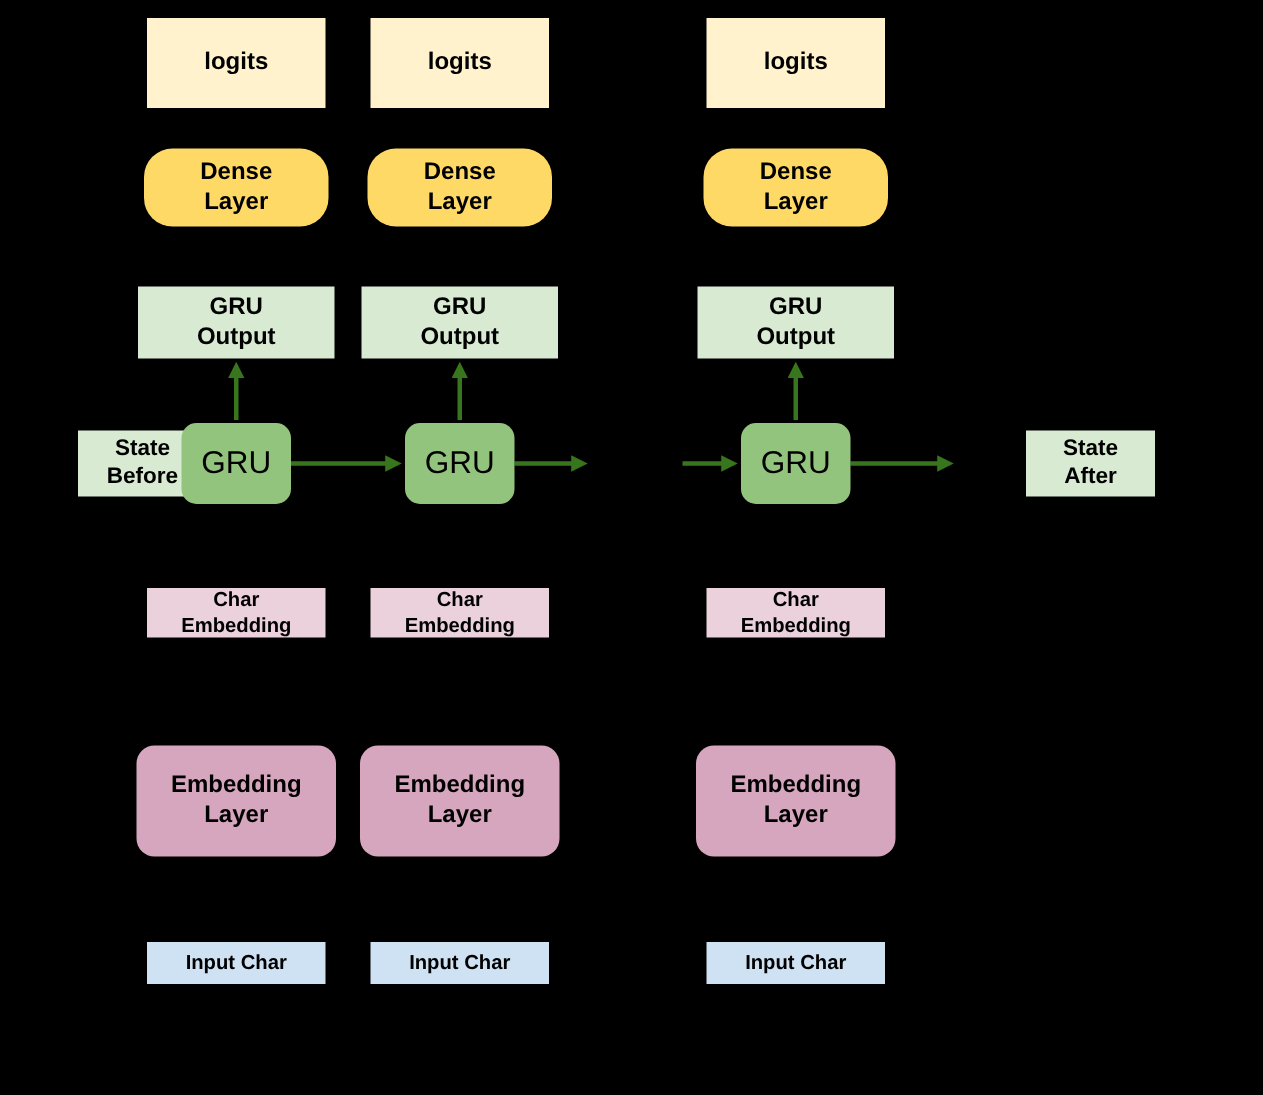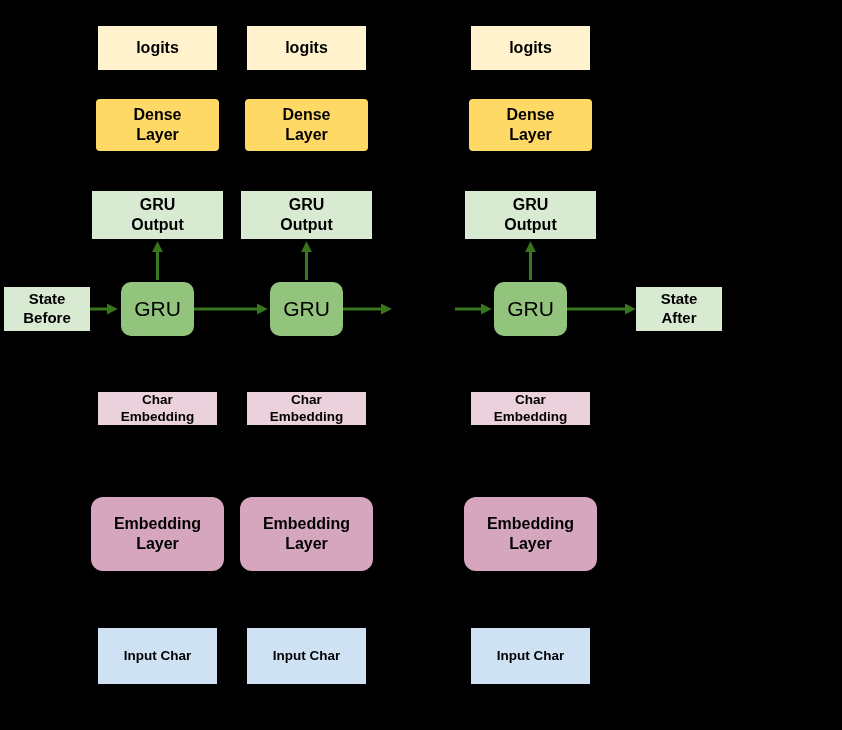--- a/index.html
+++ b/index.html
@@ -24,28 +24,28 @@
     justify-content:center;
     text-align:center;
     color:#000;
     font-weight:bold;
     box-sizing:border-box;
   }
   .box .lbl{white-space:pre-line;line-height:1.25;display:block;}
   .c1{--cx:157.5px}
   .c2{--cx:306.5px}
   .c3{--cx:530.5px}
-  .logits{--w:119px; top:26px; height:44px; background:var(--color-logits); font-size:16px;}
-  .dense{--w:123px; top:99px; height:52px; background:var(--color-dense_layer); border-radius:4px; font-size:16px;}
+  .logits{--w:119px; top:12px; height:60px; background:var(--color-logits); font-size:16px;}
+  .dense{--w:123px; top:99px; height:52px; background:var(--color-dense_layer); border-radius:19px; font-size:16px;}
   .gru-output{--w:131px; top:191px; height:48px; background:var(--color-gru_output); font-size:16px;}
   .gru{--w:73px; top:282px; height:54px; background:var(--color-gru); border-radius:10px; font-size:21px; font-weight:normal;}
   .char-emb{--w:119px; top:392px; height:33px; background:var(--color-char_embedding); font-size:13.5px;}
   .emb-layer{--w:133px; top:497px; height:74px; background:var(--color-embedding_layer); border-radius:12px; font-size:16px;}
-  .input-char{--w:119px; top:628px; height:56px; background:var(--color-input_char); font-size:13.5px;}
-  .state{--w:86px; top:287px; height:44px; background:var(--color-state); font-size:15px;}
+  .input-char{--w:119px; top:628px; height:28px; background:var(--color-input_char); font-size:13.5px;}
+  .state{--w:86px; top:287px; height:44px; background:var(--color-state); font-size:15px;margin-left:48px;}
   .state-before{--cx:47px}
   .state-after{--cx:679px}
   .arrows{position:absolute;top:0;left:0;width:842px;height:730px;pointer-events:none;}
   .arrows line{stroke:var(--color-arrow);stroke-width:3;}
   #arrowhead path{fill:var(--color-arrow);}
 </style>
 </head>
 <body>
 
 <div class="canvas">

